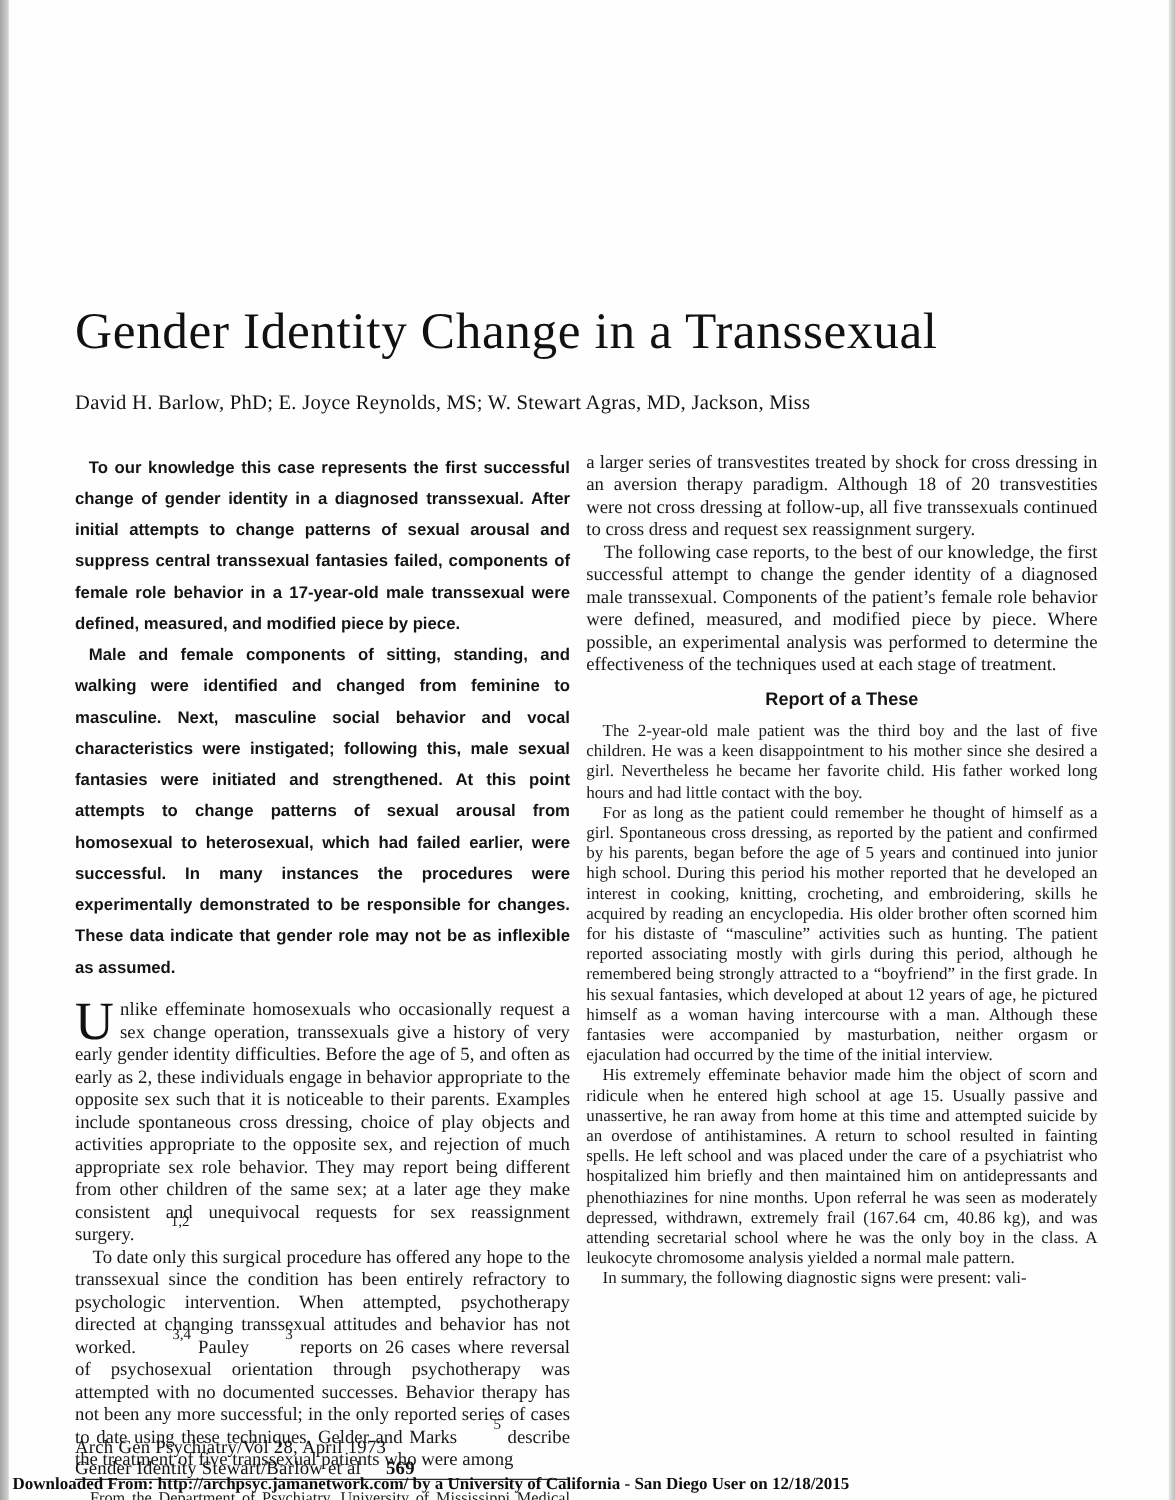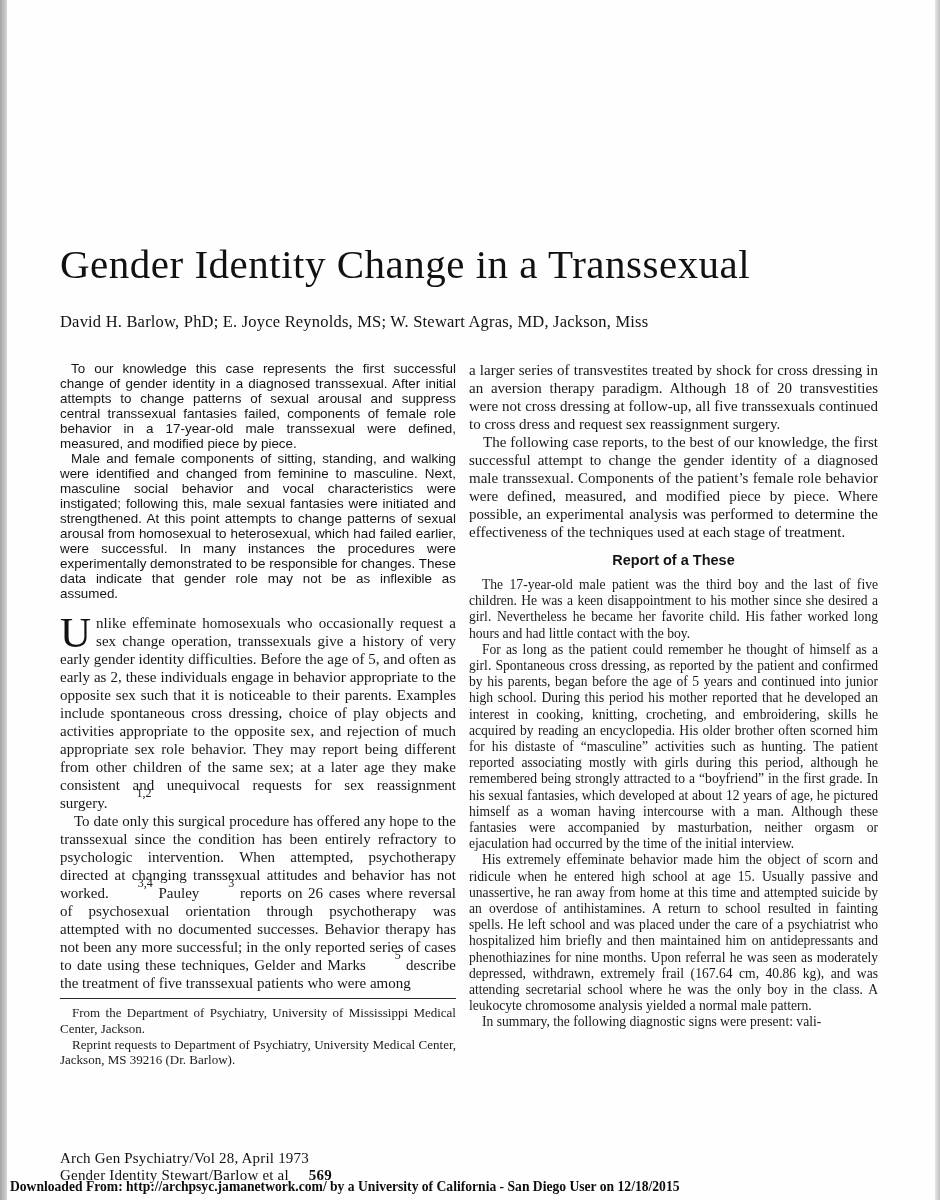--- a/index.html
+++ b/index.html
@@ -34,21 +34,21 @@
   .columns {
     position: absolute; top: 361px; left: 60px; width: 818px;
     display: flex; gap: 13px;
   }
   .col-left { width: 396px; flex: none; }
   .col-right { flex: 1; }
 
   
   .abstract p {
     font-family: "Liberation Sans", sans-serif;
-    font-weight: 400; font-size: 13.4px; line-height: 15px;
+    font-weight: 700; font-size: 13.4px; line-height: 25px;
     text-align: justify; text-indent: 11px; color: #141414;
   }
 
   
   .body-intro { margin-top: 13px; }
   .body-intro p {
     font-size: 15px; line-height: 18px; text-align: justify; color: #171717;
   }
   .body-intro p.indent { text-indent: 14px; }
   .dropcap {
@@ -126,21 +126,21 @@
       </div>
 
     </div>
     <div class="col-right">
 
       <p class="flow">a larger series of transvestites treated by shock for cross dressing in an aversion therapy paradigm. Although 18 of 20 transvestities were not cross dressing at follow-up, all five transsexuals continued to cross dress and request sex reassignment surgery.</p>
       <p class="flow indent">The following case reports, to the best of our knowledge, the first successful attempt to change the gender identity of a diagnosed male transsexual. Components of the patient’s female role behavior were defined, measured, and modified piece by piece. Where possible, an experimental analysis was performed to determine the effectiveness of the techniques used at each stage of treatment.</p>
 
       <h2 class="section-heading">Report of a These</h2>
 
-      <p class="case">The 17-year-old male patient was the third boy and the last of five children. He was a keen disappointment to his mother since she desired a girl. Nevertheless he became her favorite child. His father worked long hours and had little contact with the boy.</p>
+      <p class="case">The 2-year-old male patient was the third boy and the last of five children. He was a keen disappointment to his mother since she desired a girl. Nevertheless he became her favorite child. His father worked long hours and had little contact with the boy.</p>
       <p class="case">For as long as the patient could remember he thought of himself as a girl. Spontaneous cross dressing, as reported by the patient and confirmed by his parents, began before the age of 5 years and continued into junior high school. During this period his mother reported that he developed an interest in cooking, knitting, crocheting, and embroidering, skills he acquired by reading an encyclopedia. His older brother often scorned him for his distaste of “masculine” activities such as hunting. The patient reported associating mostly with girls during this period, although he remembered being strongly attracted to a “boyfriend” in the first grade. In his sexual fantasies, which developed at about 12 years of age, he pictured himself as a woman having intercourse with a man. Although these fantasies were accompanied by masturbation, neither orgasm or ejaculation had occurred by the time of the initial interview.</p>
       <p class="case">His extremely effeminate behavior made him the object of scorn and ridicule when he entered high school at age 15. Usually passive and unassertive, he ran away from home at this time and attempted suicide by an overdose of antihistamines. A return to school resulted in fainting spells. He left school and was placed under the care of a psychiatrist who hospitalized him briefly and then maintained him on antidepressants and phenothiazines for nine months. Upon referral he was seen as moderately depressed, withdrawn, extremely frail (167.64 cm, 40.86 kg), and was attending secretarial school where he was the only boy in the class. A leukocyte chromosome analysis yielded a normal male pattern.</p>
       <p class="case">In summary, the following diagnostic signs were present: vali-</p>
 
     </div>
   </div>
 
   <div class="page-footer">
     <span>Arch Gen Psychiatry/Vol 28, April 1973</span>
     <span class="footer-right">

